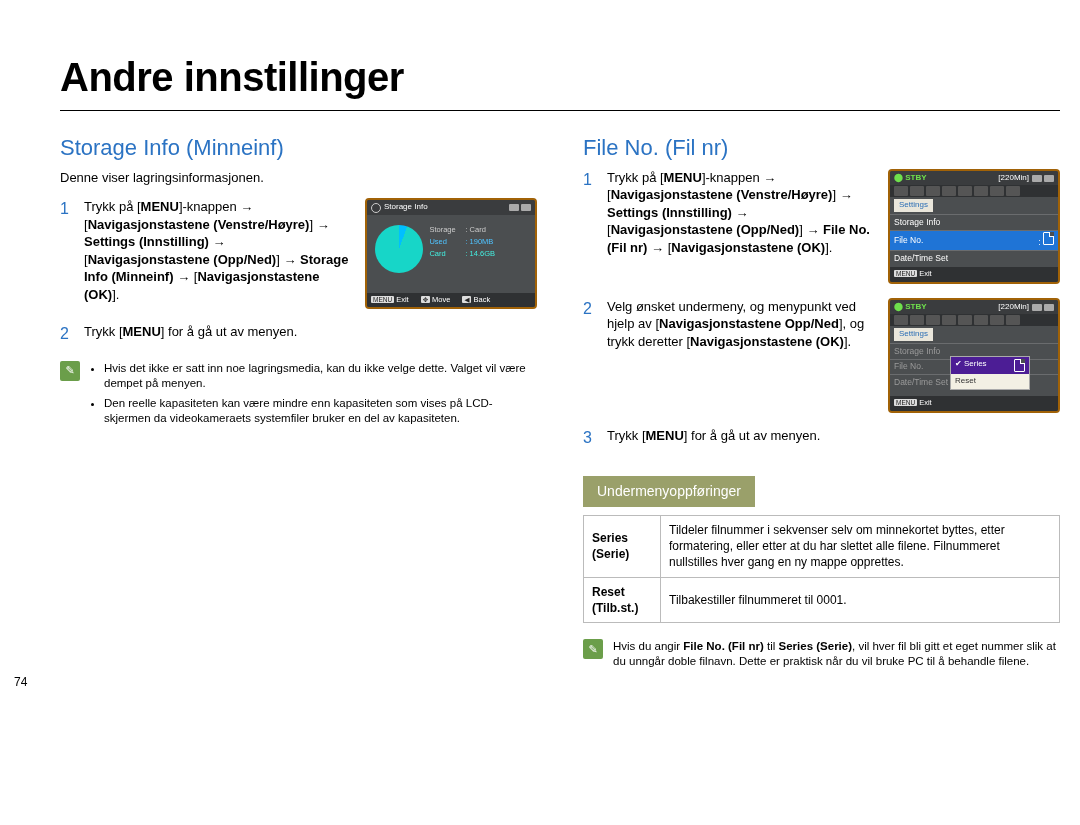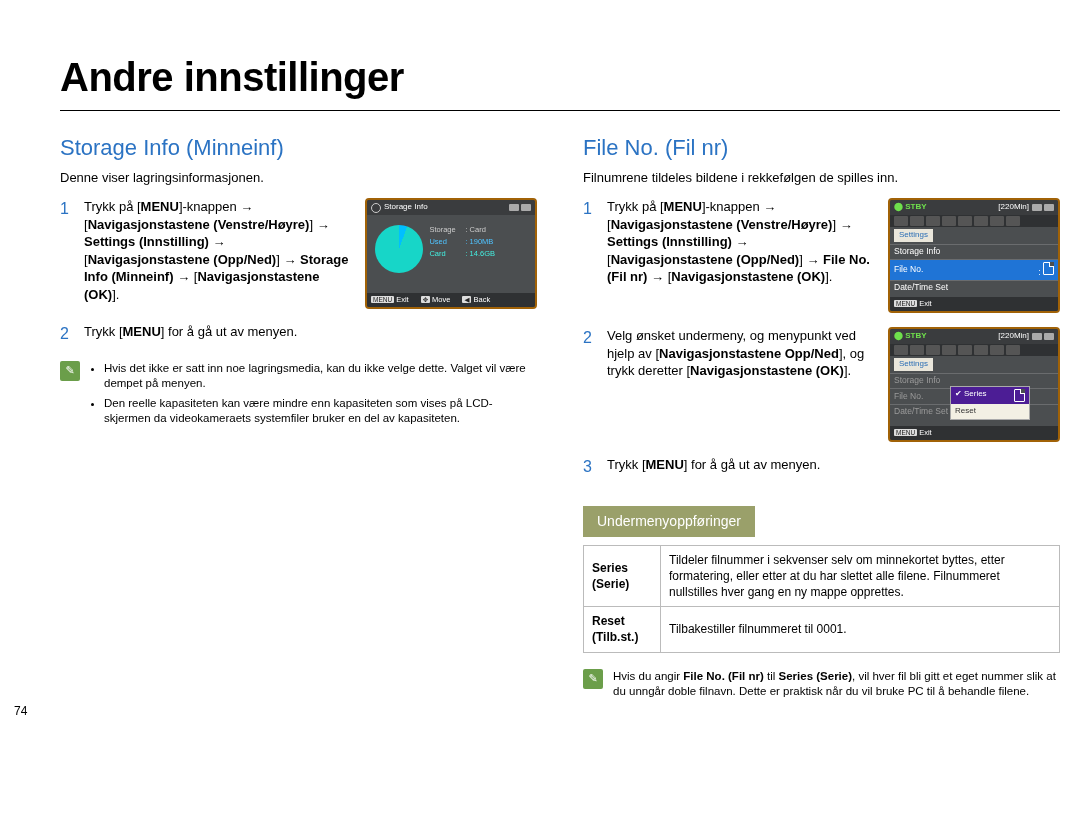--- a/index.html
+++ b/index.html
@@ -295,21 +295,20 @@
         <div class="note-icon">✎</div>
         <ul>
           <li>Hvis det ikke er satt inn noe lagringsmedia, kan du ikke velge dette. Valget vil være dempet på menyen.</li>
           <li>Den reelle kapasiteten kan være mindre enn kapasiteten som vises på LCD-skjermen da videokameraets systemfiler bruker en del av kapasiteten.</li>
         </ul>
       </div>
     </div>
 
     <div class="col">
       <h2>File No. (Fil nr)</h2>
-      <p class="lead">Filnumrene tildeles bildene i rekkefølgen de spilles inn.</p>
 
       <div class="steprow">
         <div class="stepnum">1</div>
         <div class="eq-row">
           <div class="eq-text stepbody">
             <p>
               <span>Trykk på [</span><b>MENU</b><span>]-knappen → [</span><b>Navigasjonstastene (Venstre/Høyre)</b><span>] → </span><b>Settings (Innstilling)</b><span> → [</span><b>Navigasjonstastene (Opp/Ned)</b><span>] → </span><b>File No. (Fil nr)</b><span> → [</span><b>Navigasjonstastene (OK)</b><span>].</span>
             </p>
           </div>
 

